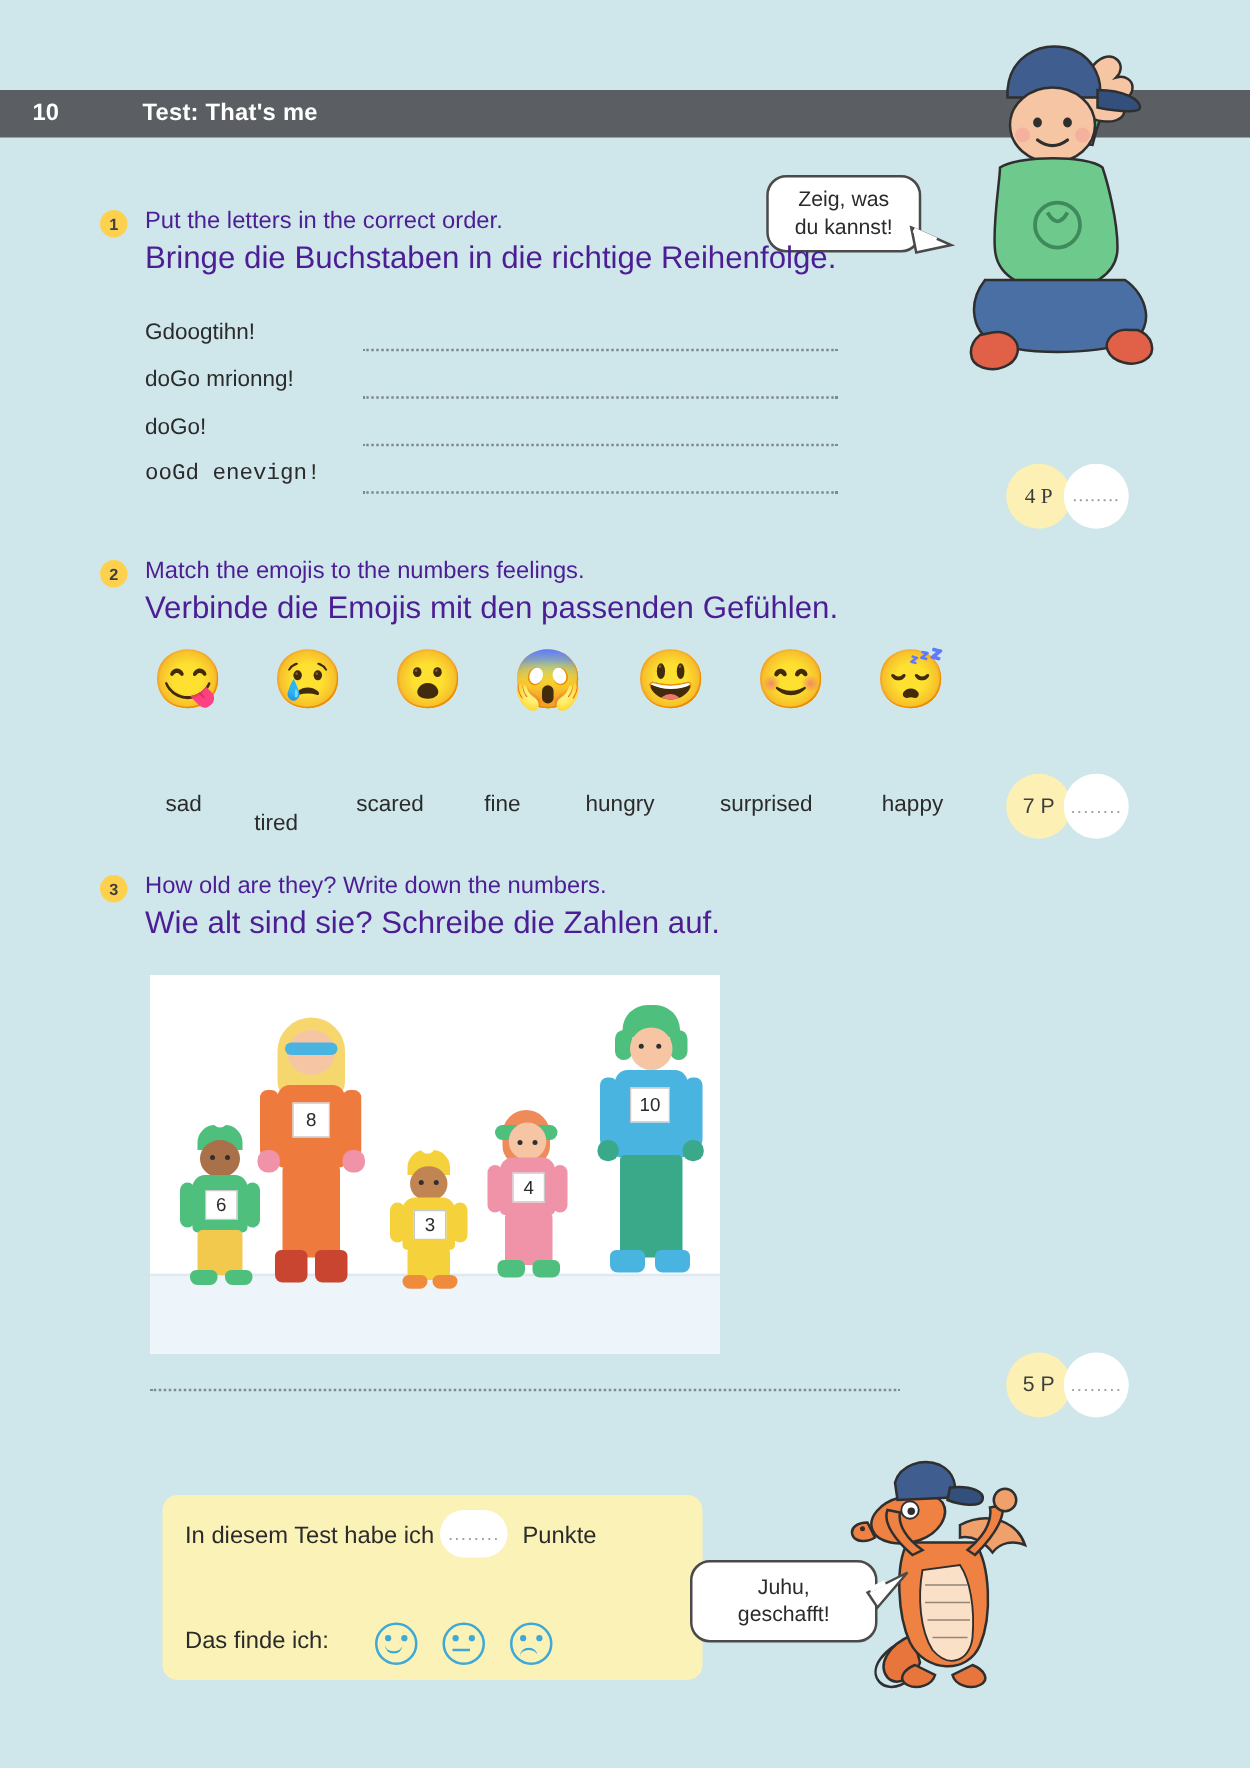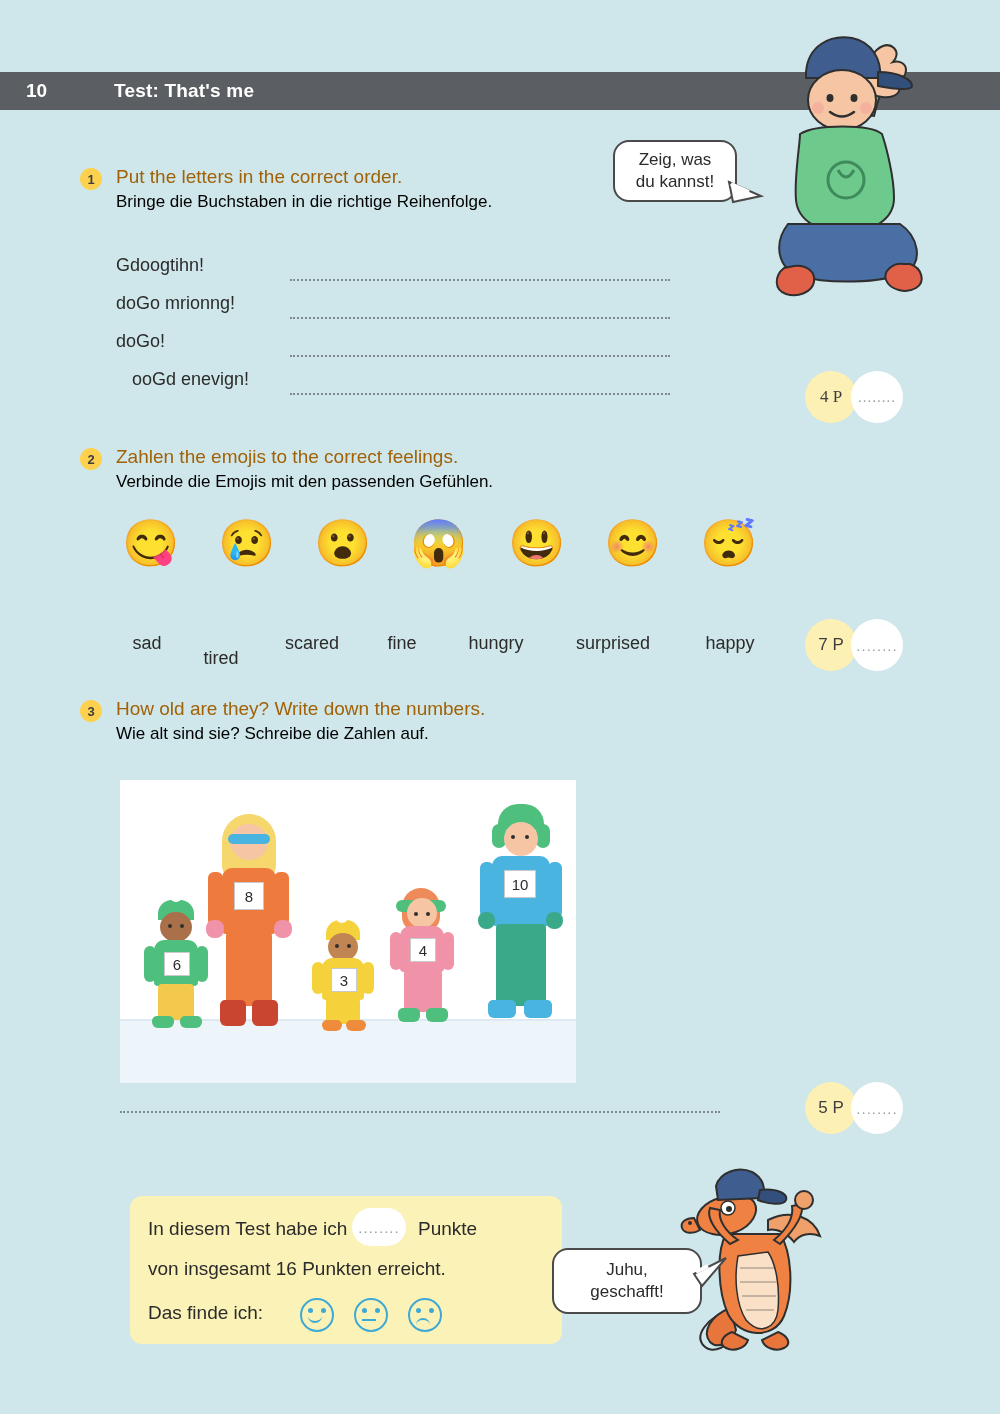--- a/index.html
+++ b/index.html
@@ -59,29 +59,29 @@
     font-weight: bold;
     display: flex;
     align-items: center;
     justify-content: center;
   }
   .ex-en {
     position: absolute;
     left: 36px;
     top: 0;
     font-size: 19px;
-    color: #a16207;
+    color: #4c1d95;
     white-space: nowrap;
   }
   .ex-de {
     position: absolute;
     left: 36px;
     top: 26px;
-    font-size: 17px;
-    color: #000000;
+    font-size: 25px;
+    color: #4c1d95;
     white-space: nowrap;
   }
 
   
   .word-row {
     position: absolute;
     font-size: 18px;
     color: #2b2b2b;
     white-space: nowrap;
   }
@@ -336,31 +336,31 @@
 
 <div class="word-row" style="left:116px; top:255px;">Gdoogtihn!</div>
 <div class="dotline" style="left:290px; top:278px; width:380px;"></div>
 
 <div class="word-row" style="left:116px; top:293px;">doGo mrionng!</div>
 <div class="dotline" style="left:290px; top:316px; width:380px;"></div>
 
 <div class="word-row" style="left:116px; top:331px;">doGo!</div>
 <div class="dotline" style="left:290px; top:354px; width:380px;"></div>
 
-<div class="word-row" style="left:132px; top:369px;">ooGd enevign!</div>
+<div class="word-row" style="left:116px; top:369px;font-family:Liberation Mono, monospace;">ooGd enevign!</div>
 <div class="dotline" style="left:290px; top:392px; width:380px;"></div>
 
 <div class="points" style="left:805px; top:371px;font-family:Liberation Serif, serif;">
   <div class="circ-yellow">4 P</div>
   <div class="circ-white">........</div>
 </div>
 
 <div class="exercise" style="top:446px;">
   <div class="ex-num">2</div>
-  <div class="ex-en">Zahlen the emojis to the correct feelings.</div>
+  <div class="ex-en">Match the emojis to the numbers feelings.</div>
   <div class="ex-de">Verbinde die Emojis mit den passenden Gefühlen.</div>
 </div>
 
 <div class="emoji" style="left:122px; top:520px;">😋</div>
 <div class="emoji" style="left:218px; top:520px;">😢</div>
 <div class="emoji" style="left:314px; top:520px;">😮</div>
 <div class="emoji" style="left:410px; top:520px;">😱</div>
 <div class="emoji" style="left:508px; top:520px;">😃</div>
 <div class="emoji" style="left:604px; top:520px;">😊</div>
 <div class="emoji" style="left:700px; top:520px;">😴</div>
@@ -470,21 +470,20 @@
 
 <div class="points" style="left:805px; top:1082px;">
   <div class="circ-yellow">5 P</div>
   <div class="circ-white">........</div>
 </div>
 
 <div class="summary">
   <div class="line" style="left:18px; top:22px;">In diesem Test habe ich</div>
   <div class="blank-circle" style="left:222px; top:12px;">........</div>
   <div class="line" style="left:288px; top:22px;">Punkte</div>
-  <div class="line" style="left:18px; top:62px;">von insgesamt 16 Punkten erreicht.</div>
   <div class="line" style="left:18px; top:106px;">Das finde ich:</div>
 
   <div class="smiley" style="left:170px; top:102px;">
     <div class="eye l"></div>
       <div class="eye r"></div>
       <div class="mouth"></div>
   </div>
   <div class="smiley neutral" style="left:224px; top:102px;">
     <div class="eye l"></div>
       <div class="eye r"></div>

